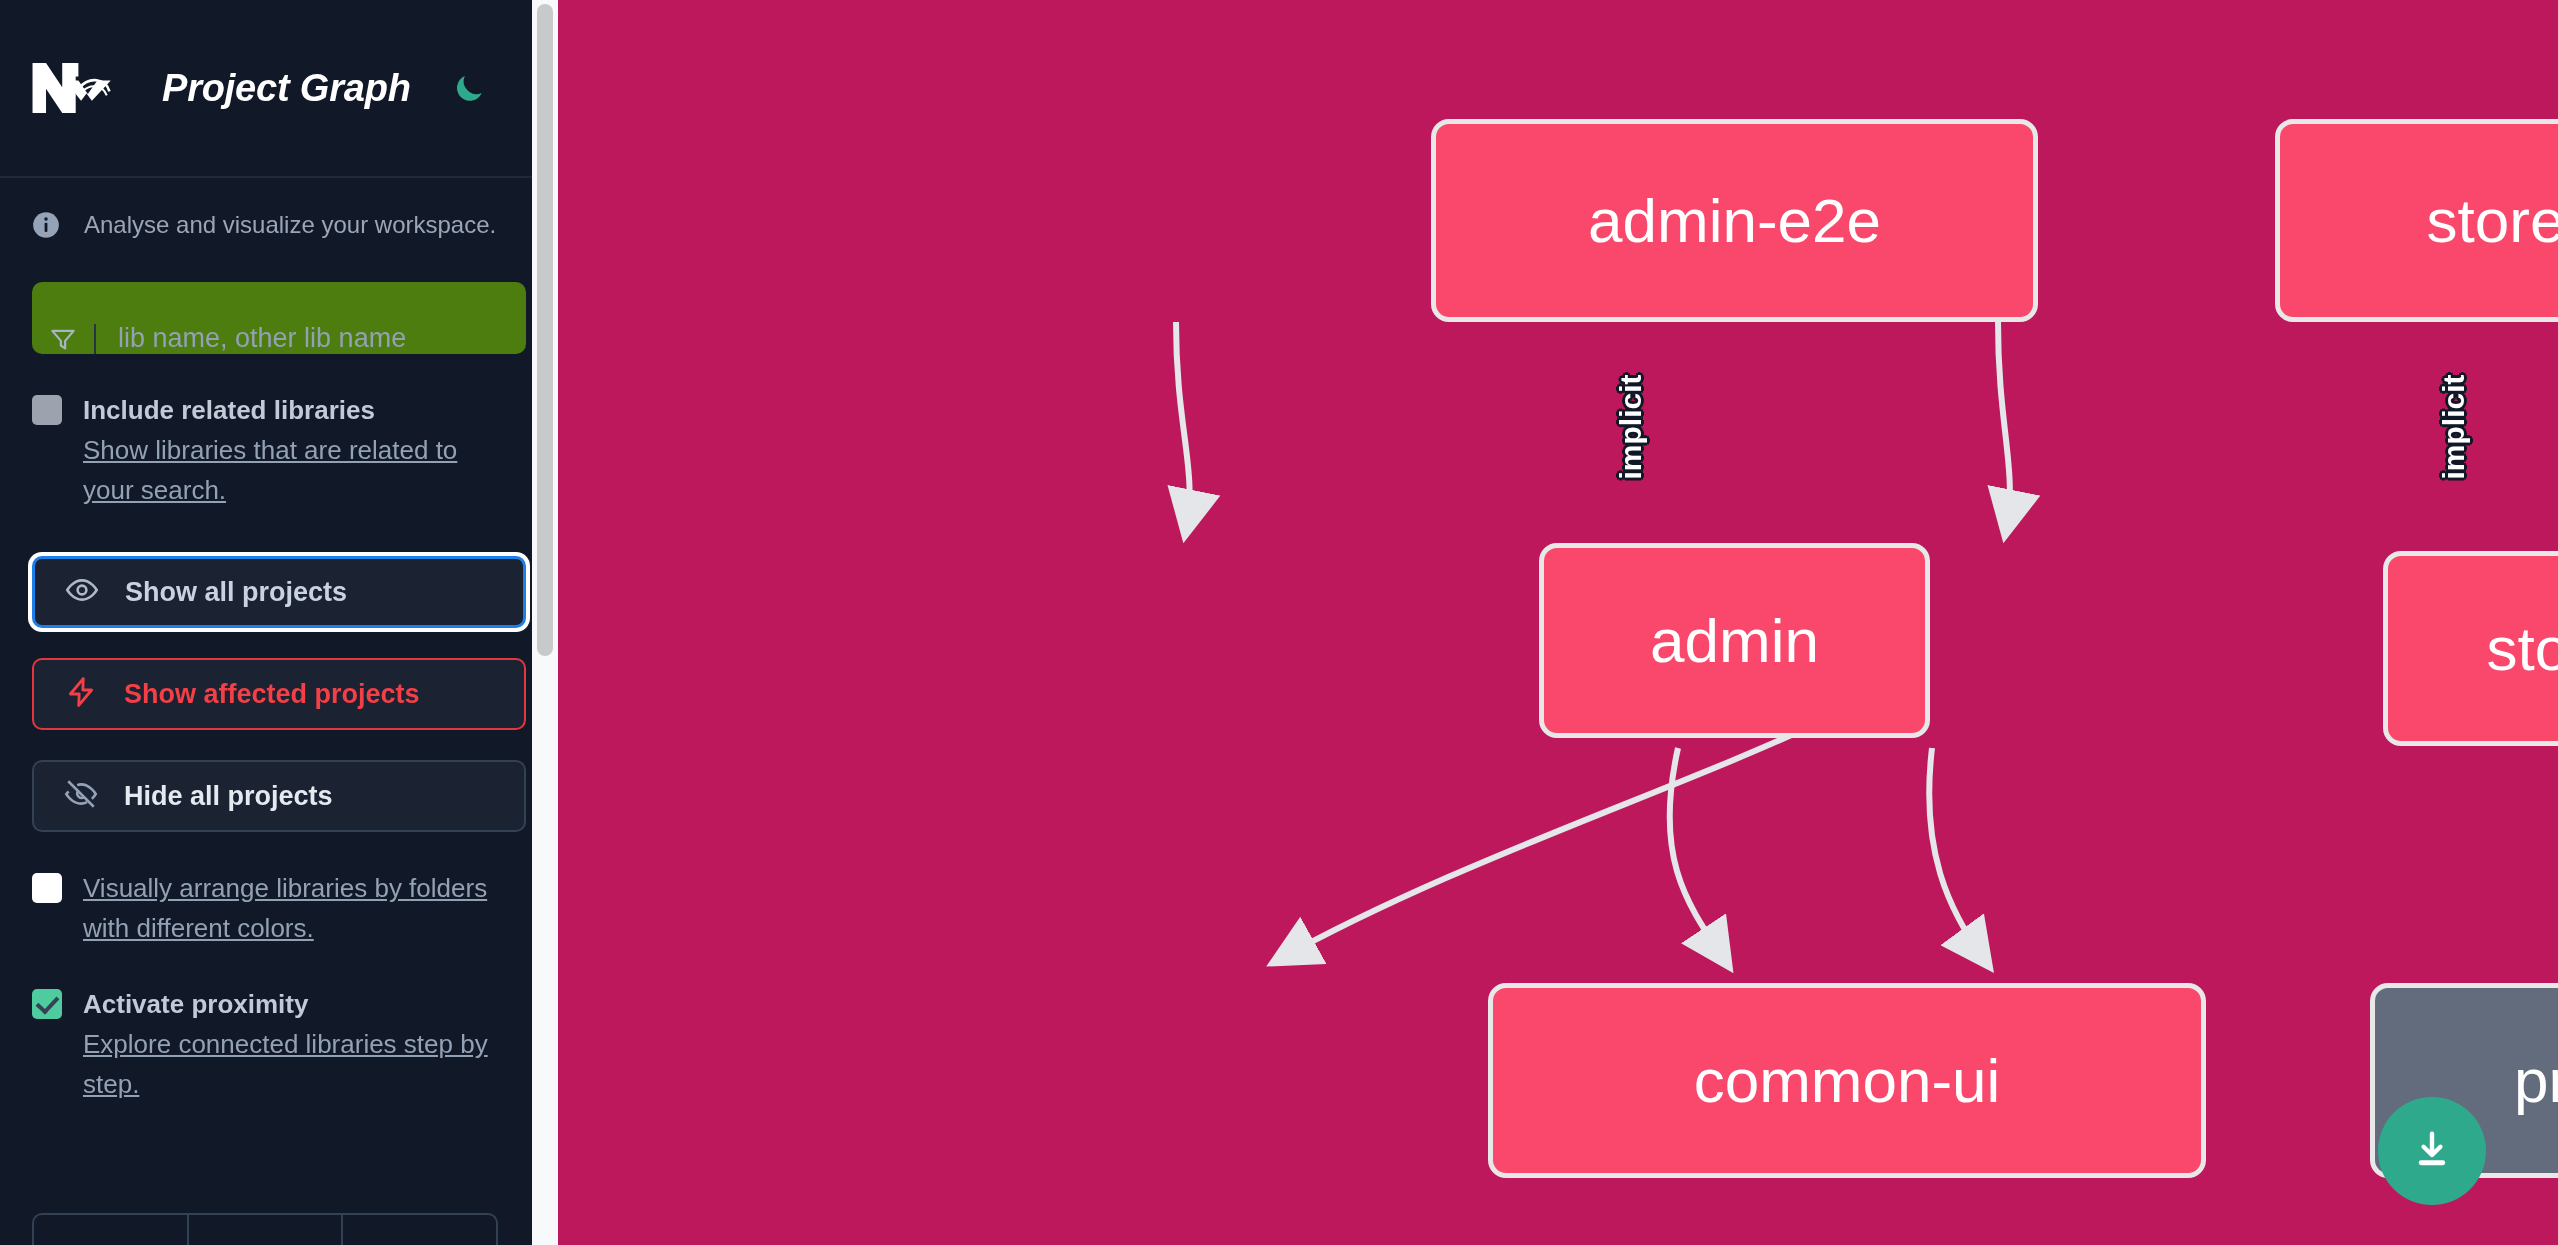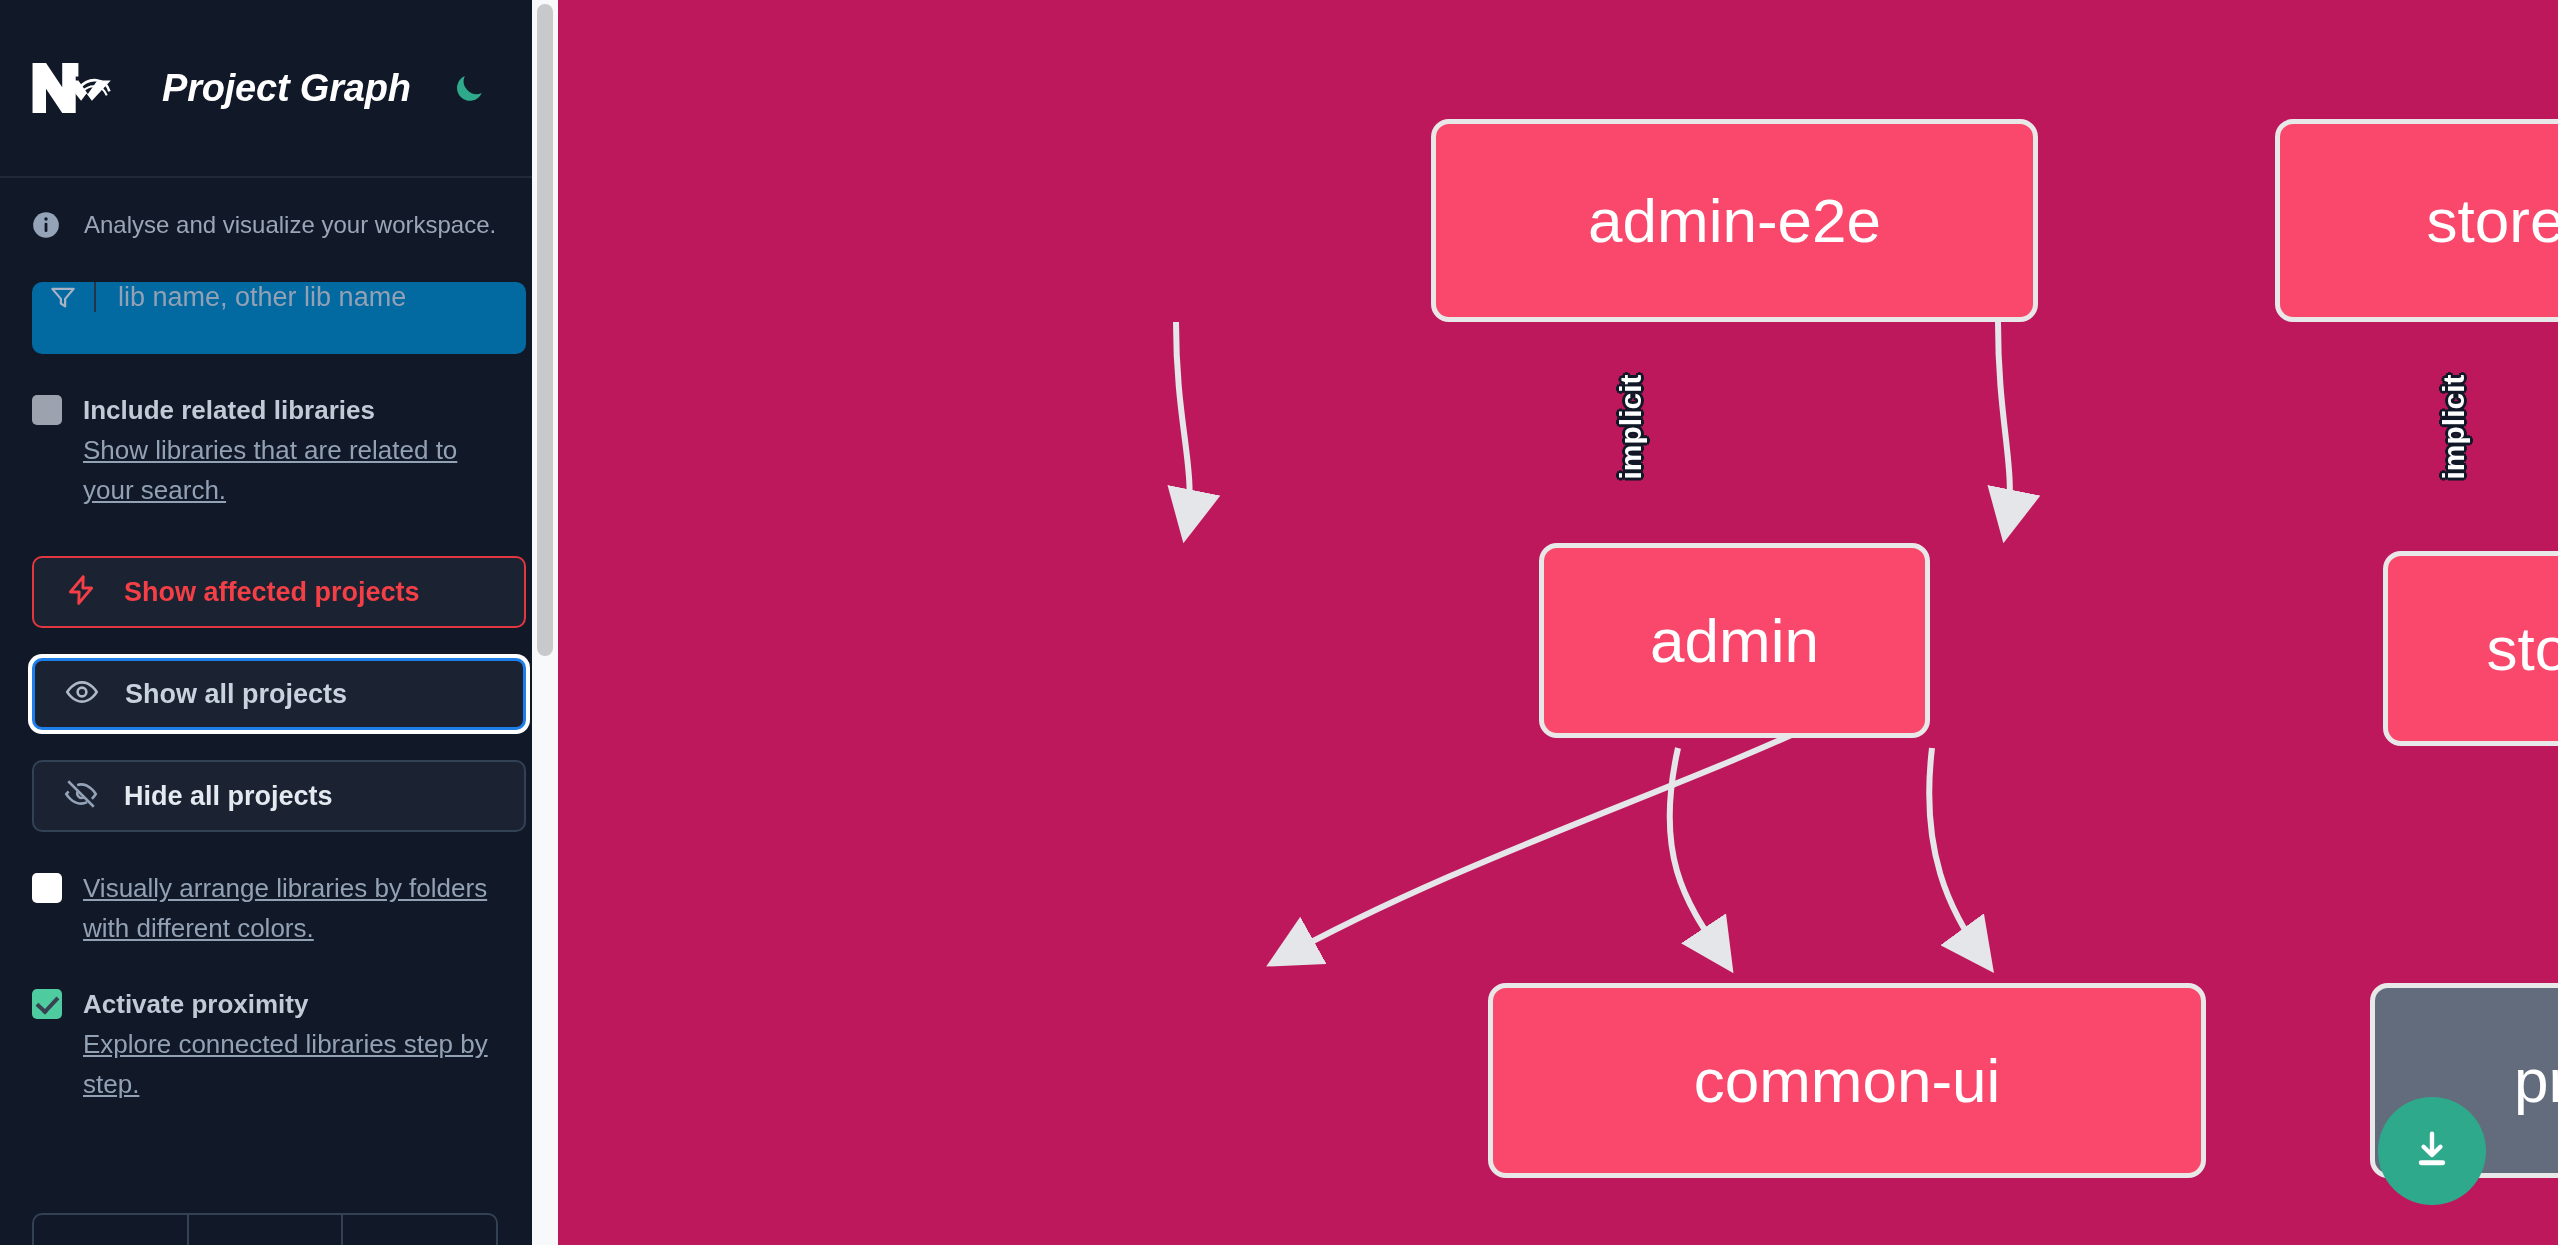--- a/index.html
+++ b/index.html
@@ -56,23 +56,23 @@
     color: #9AA6B8;
     font-size: 24px;
     white-space: nowrap;
   }
 
   
   .search-wrap {
     margin: 43px 32px 0 32px;
     height: 72px;
     border-radius: 10px;
-    background: #0369a1;
+    background: #4d7c0f;
     display: flex;
-    align-items: flex-start;
+    align-items: flex-end;
     overflow: hidden;
   }
   .search-icon-box {
     width: 64px;
     display: flex; align-items: center; justify-content: center;
     border-right: 2px solid #2a3purple;
     border-right: 2px solid #283348;
   }
   .search-input {
     flex: 1;
@@ -273,37 +273,37 @@
       <div class="chk-row">
         <span class="chk-box grey"></span>
         <span class="chk-text">
           <div class="chk-label">Include related libraries</div>
           <div class="chk-desc">Show libraries that are related to your search.</div>
         </span>
       </div>
 
       <div class="btn-group">
 
-        <div class="gbtn affected">
-          <span>
-            <svg viewBox="0 0 24 24" width="34" height="34" aria-hidden="true">
-              <path fill="none" stroke="#F43F46" stroke-width="2" stroke-linejoin="round" d="M13.6 2.5L4.5 13.4h6.2L10.4 21.5l9.1-10.9h-6.2z"></path>
-            </svg>
-          </span>
-          <span class="lbl">Show affected projects</span>
-        </div>
-
         <div class="gbtn show-all">
           <span>
             <svg viewBox="0 0 24 24" width="34" height="34" aria-hidden="true">
               <path fill="none" stroke="#AEB9C7" stroke-width="1.8" d="M1.6 12S5.6 5.2 12 5.2 22.4 12 22.4 12 18.4 18.8 12 18.8 1.6 12 1.6 12z"></path>
               <circle cx="12" cy="12" r="3.1" fill="none" stroke="#AEB9C7" stroke-width="1.8"></circle>
             </svg>
           </span>
           <span class="lbl">Show all projects</span>
+        </div>
+
+        <div class="gbtn affected">
+          <span>
+            <svg viewBox="0 0 24 24" width="34" height="34" aria-hidden="true">
+              <path fill="none" stroke="#F43F46" stroke-width="2" stroke-linejoin="round" d="M13.6 2.5L4.5 13.4h6.2L10.4 21.5l9.1-10.9h-6.2z"></path>
+            </svg>
+          </span>
+          <span class="lbl">Show affected projects</span>
         </div>
 
         <div class="gbtn hide-all">
           <span>
             <svg viewBox="0 0 24 24" width="34" height="34" aria-hidden="true">
               <path fill="none" stroke="#94A3B8" stroke-width="1.8" d="M3.3 10.2C2.2 11.2 1.6 12 1.6 12S5.6 18.8 12 18.8c1.6 0 3-.4 4.3-1M9.3 5.7C10.1 5.4 11 5.2 12 5.2 18.4 5.2 22.4 12 22.4 12s-1 1.7-2.7 3.4"></path>
               <path fill="none" stroke="#94A3B8" stroke-width="1.8" d="M9.9 9.9a3.1 3.1 0 0 0 4.3 4.3"></path>
               <line x1="3" y1="3" x2="21" y2="21" stroke="#94A3B8" stroke-width="1.8"></line>
             </svg>
           </span>

